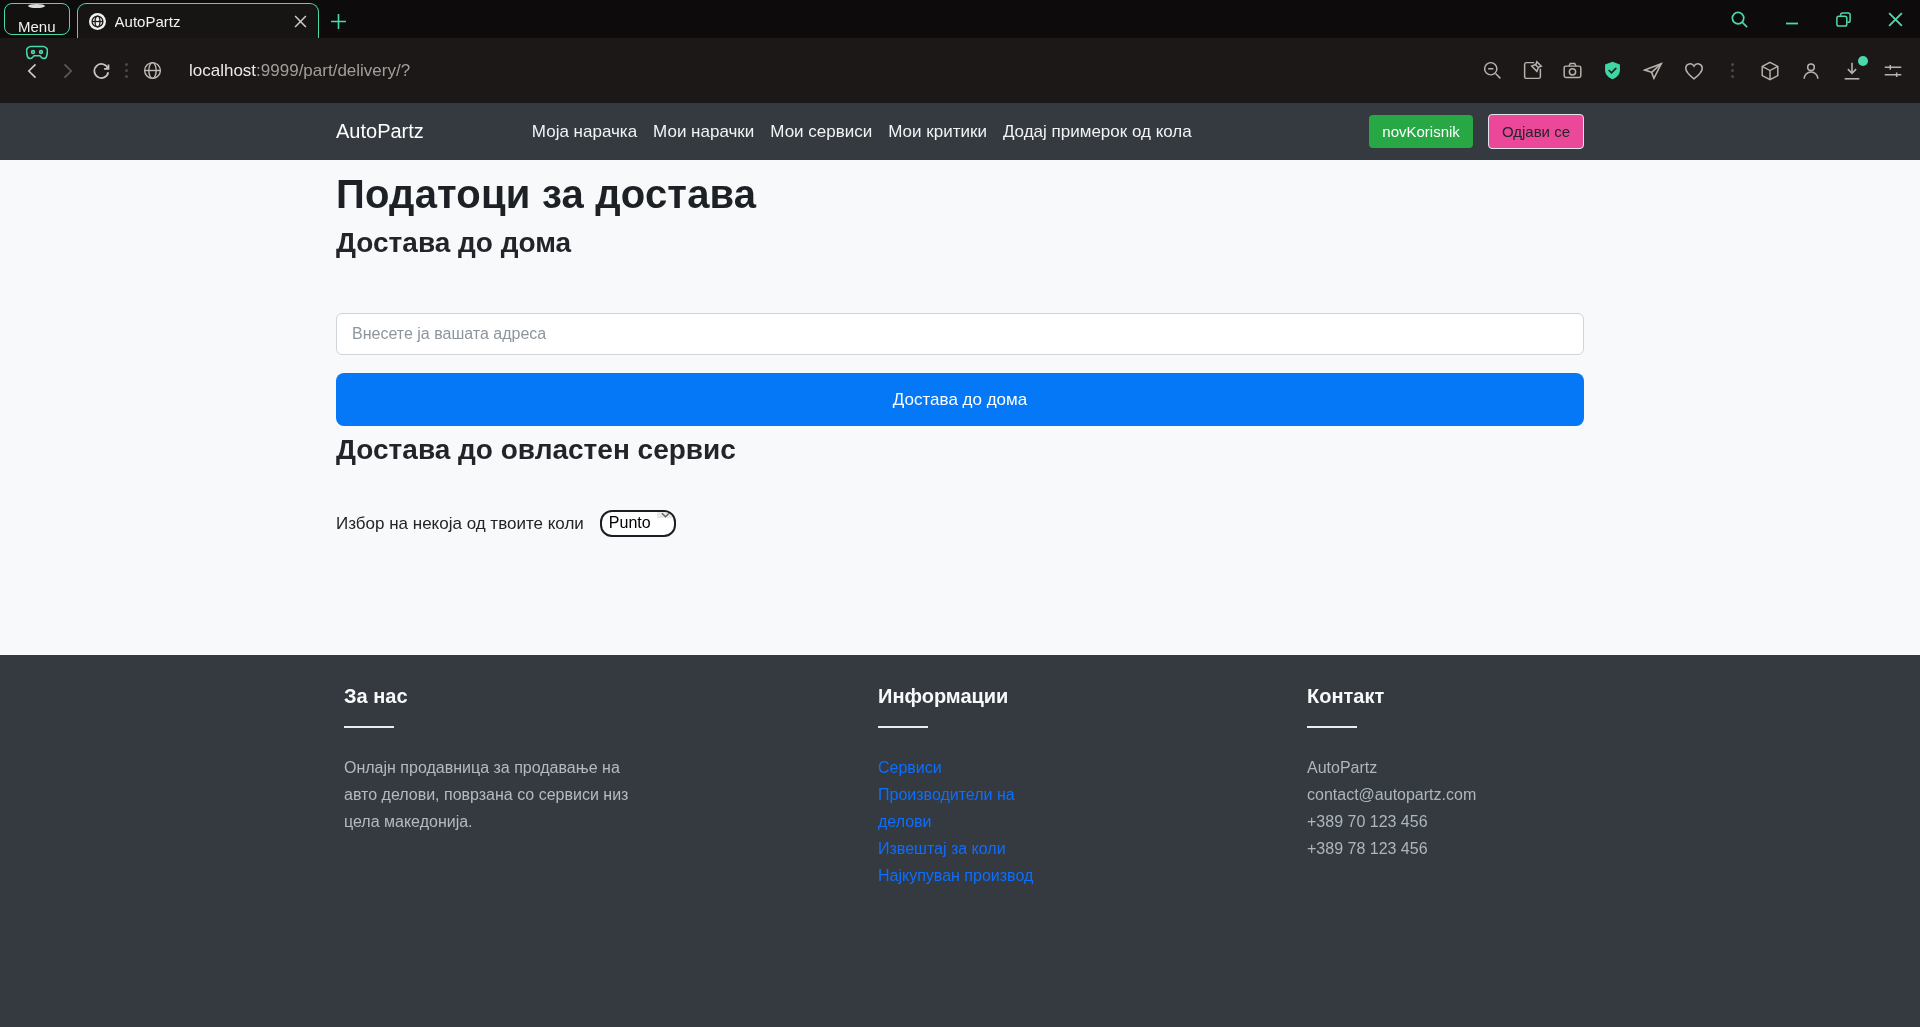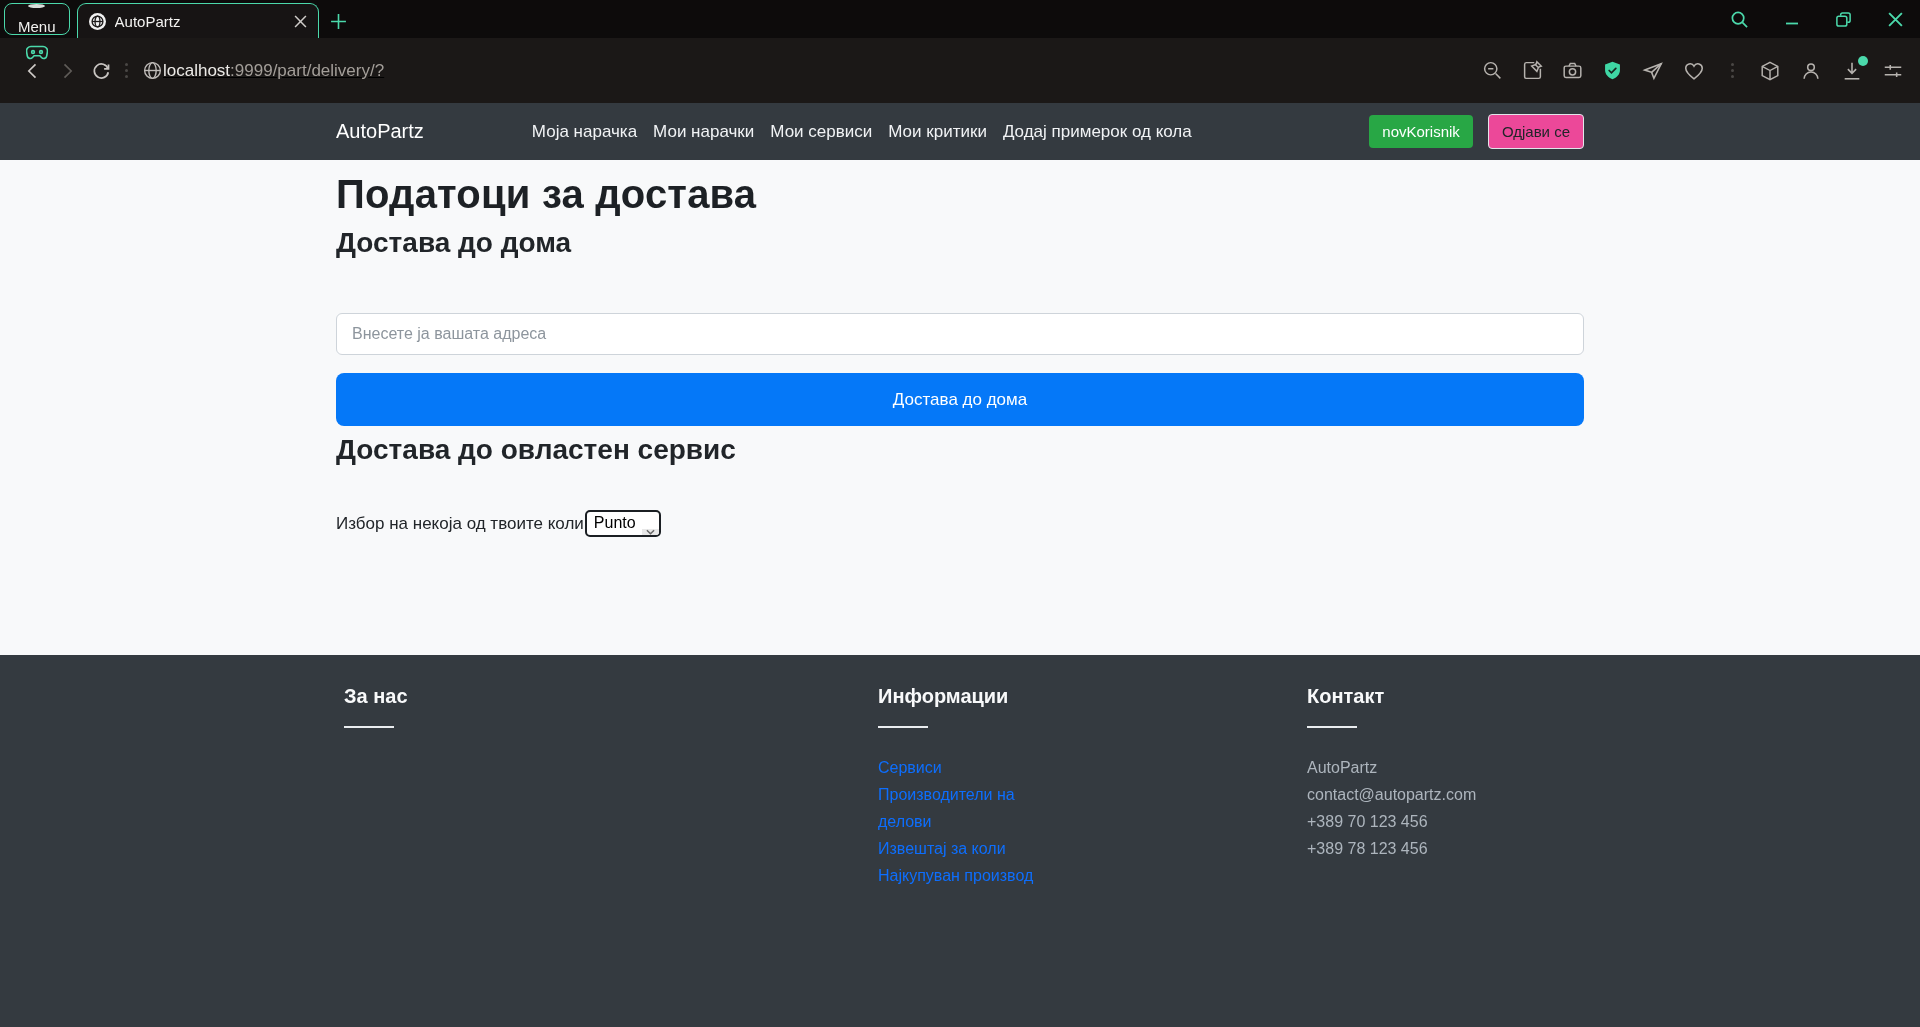--- a/index.html
+++ b/index.html
@@ -25,21 +25,21 @@
     display: flex; align-items: center; justify-content: center; }
   .tab-title { flex: 1; white-space: nowrap; overflow: hidden; }
   .newtab { margin: 0 0 8px 11px; }
   .win-controls { position: absolute; right: 16px; top: 0; height: 38px; display: flex; align-items: center; gap: 35px; }
 
   
   .toolbar { height: 65px; background: #1b1817; display: flex; align-items: center; padding: 0 16px; flex: none; }
   .toolbar .navbtn { width: 34px; display: flex; justify-content: center; }
   .dots-divider { width: 4px; display: flex; flex-direction: column; gap: 3px; align-items: center; margin: 0 6px; }
   .dots-divider i { width: 3px; height: 3px; border-radius: 50%; background: #4a4745; }
-  .url-zone { display: flex; align-items: center; margin-left: 8px; flex: 1; text-decoration: underline; }
+  .url-zone { display: flex; align-items: center; gap: 26px; margin-left: 8px; flex: 1; }
   .url { font-size: 17px; white-space: nowrap; }
   .url .host { color: #eceae7; }
   .url .rest { color: #a39e99; }
   .tool-right { display: flex; align-items: center; gap: 19px; }
   .badge-dot { position: absolute; top: -4px; right: -5px; width: 10px; height: 10px; border-radius: 50%; background: #4bd9ab; }
   .rel { position: relative; }
 
   
   .navbar { height: 57px; background: #343a40; display: flex; align-items: center; flex: none; }
   .container { width: 1248px; margin: 0 auto; }
@@ -55,22 +55,22 @@
   .main { flex: 1; background: #f8f9fa; }
   .main .container { padding-top: 12px; }
   .page-title { font-size: 40px; font-weight: 700; color: #1d2125; margin: 0 0 10px 0; letter-spacing: .2px; }
   .section-h { font-size: 28px; font-weight: 600; color: #212529; margin: 0; }
   .text-input { display: block; width: 100%; height: 42px; margin-top: 54px; border: 1px solid #ced4da; border-radius: 6px;
     padding: 0 15px; font-size: 16px; color: #212529; background: #fff; outline: none; }
   .text-input::placeholder { color: #8d959d; }
   .btn-primary { display: block; width: 100%; height: 53px; margin-top: 18px; background: #0578f8; border: none;
     border-radius: 8px; color: #ffffff; font-size: 17px; font-family: inherit; }
   .h-after-btn { margin-top: 8px; }
-  .select-row { margin-top: 44px; display: flex; align-items: center; gap: 1px; font-size: 17px; color: #212529; }
-  .car-select { display: inline-flex; align-items: flex-end; border: 2px solid #1b1f23; border-radius: 5px; overflow: hidden; background: #fff; }
+  .select-row { margin-top: 44px; display: flex; align-items: center; gap: 16px; font-size: 17px; color: #212529; }
+  .car-select { display: inline-flex; align-items: flex-start; border: 2px solid #1b1f23; border-radius: 12px; overflow: hidden; background: #fff; }
   .car-select .val { padding: 2px 6px 3px 7px; font-size: 16px; color: #000; }
   .car-select .chev { width: 17px; background: #e8e8e8; display: flex; align-items: center; justify-content: center; color: #555; }
   .btn-next { margin-top: 14px; }
 
   
   .footer { background: #343a40; height: 372px; flex: none; padding-top: 30px; padding-left: 16px; }
   .footer .container { display: flex; }
   .fcol1 { width: 534px; }
   .fcol2 { width: 429px; }
   .fcol3 { flex: 1; }
@@ -294,20 +294,21 @@
     </div>
 
   </div>
 </div>
 
 <div class="footer" data-interactable="false">
   <div class="container">
     <div class="fcol1">
       <h3 class="fhead" data-interactable="false">За нас</h3>
       <div class="frule" data-interactable="false"></div>
+      <div class="fabout" data-interactable="false">Онлајн продавница за продавање на авто делови, поврзана со сервиси низ цела македонија.</div>
     </div>
     <div class="fcol2">
       <h3 class="fhead" data-interactable="false">Информации</h3>
       <div class="frule" data-interactable="false"></div>
       <a class="flink" data-interactable="true">Сервиси</a>
       <a class="flink" data-interactable="true">Производители на делови</a>
       <a class="flink" data-interactable="true">Извештај за коли</a>
       <a class="flink" data-interactable="true">Најкупуван производ</a>
     </div>
     <div class="fcol3 fcontact">

